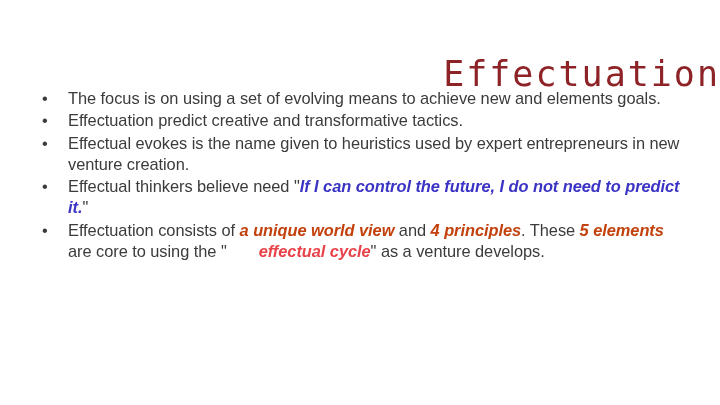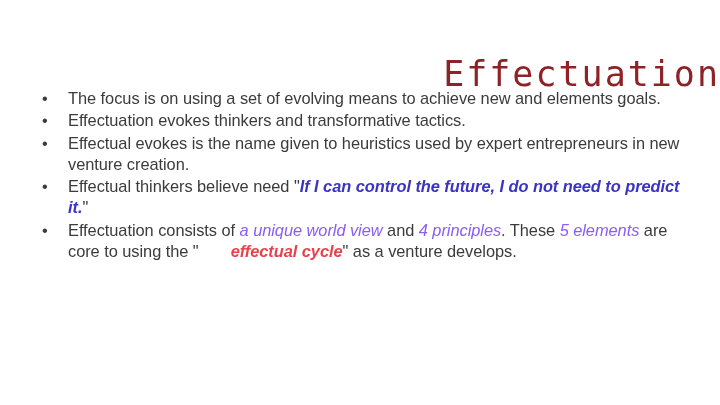--- a/index.html
+++ b/index.html
@@ -72,22 +72,22 @@
     font-weight: bold;
     font-style: italic;
   }
   .em-red {
     color: #e8434a;
     font-weight: bold;
     font-style: italic;
     padding-left: 32px;
   }
   .em-bold-italic {
-    color: #8b5cf6;
-    font-weight: normal;
+    color: #c2410c;
+    font-weight: bold;
     font-style: italic;
   }
   .quote-mark {
     color: #3b3b3b;
     font-weight: normal;
     font-style: normal;
   }
 </style>
 </head>
 <body>
@@ -97,21 +97,21 @@
   <div class="slide-title">Effectuation</div>
 
   <ul class="bullet-list" id="bullet-list">
 
   <li class="bullet-item">
         <span class="bullet-marker">•</span>
         <span class="bullet-text"><span>The focus is on using a set of evolving means to achieve new and elements goals.</span></span>
       </li>
       <li class="bullet-item">
         <span class="bullet-marker">•</span>
-        <span class="bullet-text"><span>Effectuation evokes thinkers and transformative tactics.</span></span>
+        <span class="bullet-text"><span>Effectuation predict creative and transformative tactics.</span></span>
       </li>
       <li class="bullet-item">
         <span class="bullet-marker">•</span>
         <span class="bullet-text"><span>Effectual evokes is the name given to heuristics used by expert entrepreneurs in new venture creation.</span></span>
       </li>
       <li class="bullet-item">
         <span class="bullet-marker">•</span>
         <span class="bullet-text"><span>Effectual thinkers believe need </span><span class="quote-mark">"</span><span class="em-blue">If I can control the future, I do not need to predict it.</span><span class="quote-mark">"</span></span>
       </li>
       <li class="bullet-item">

